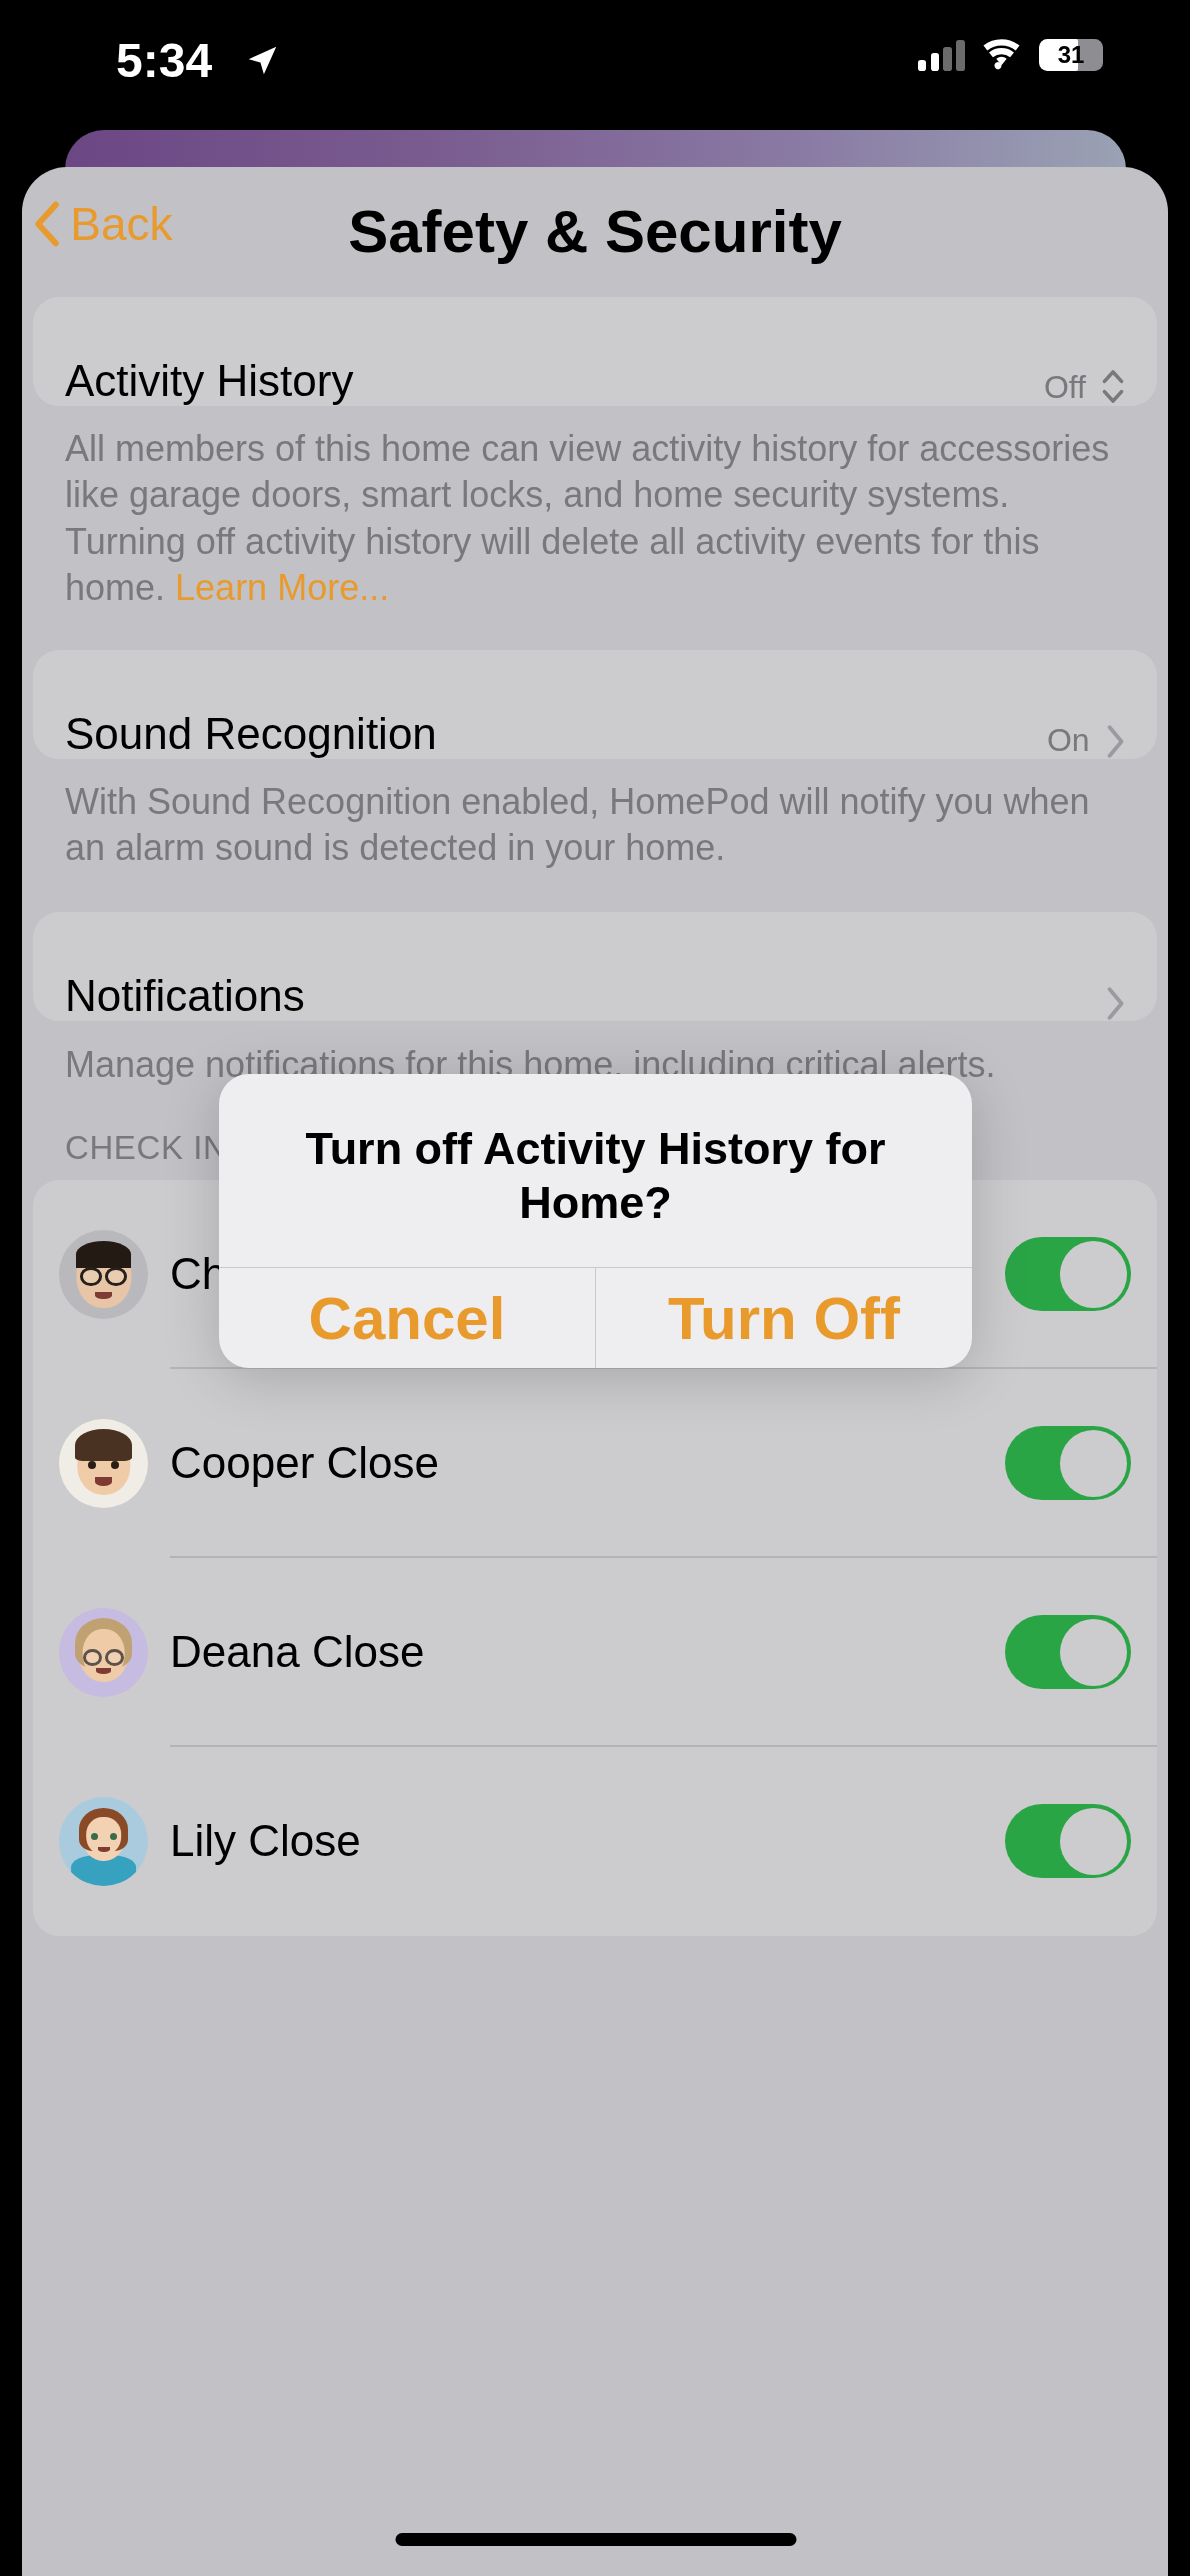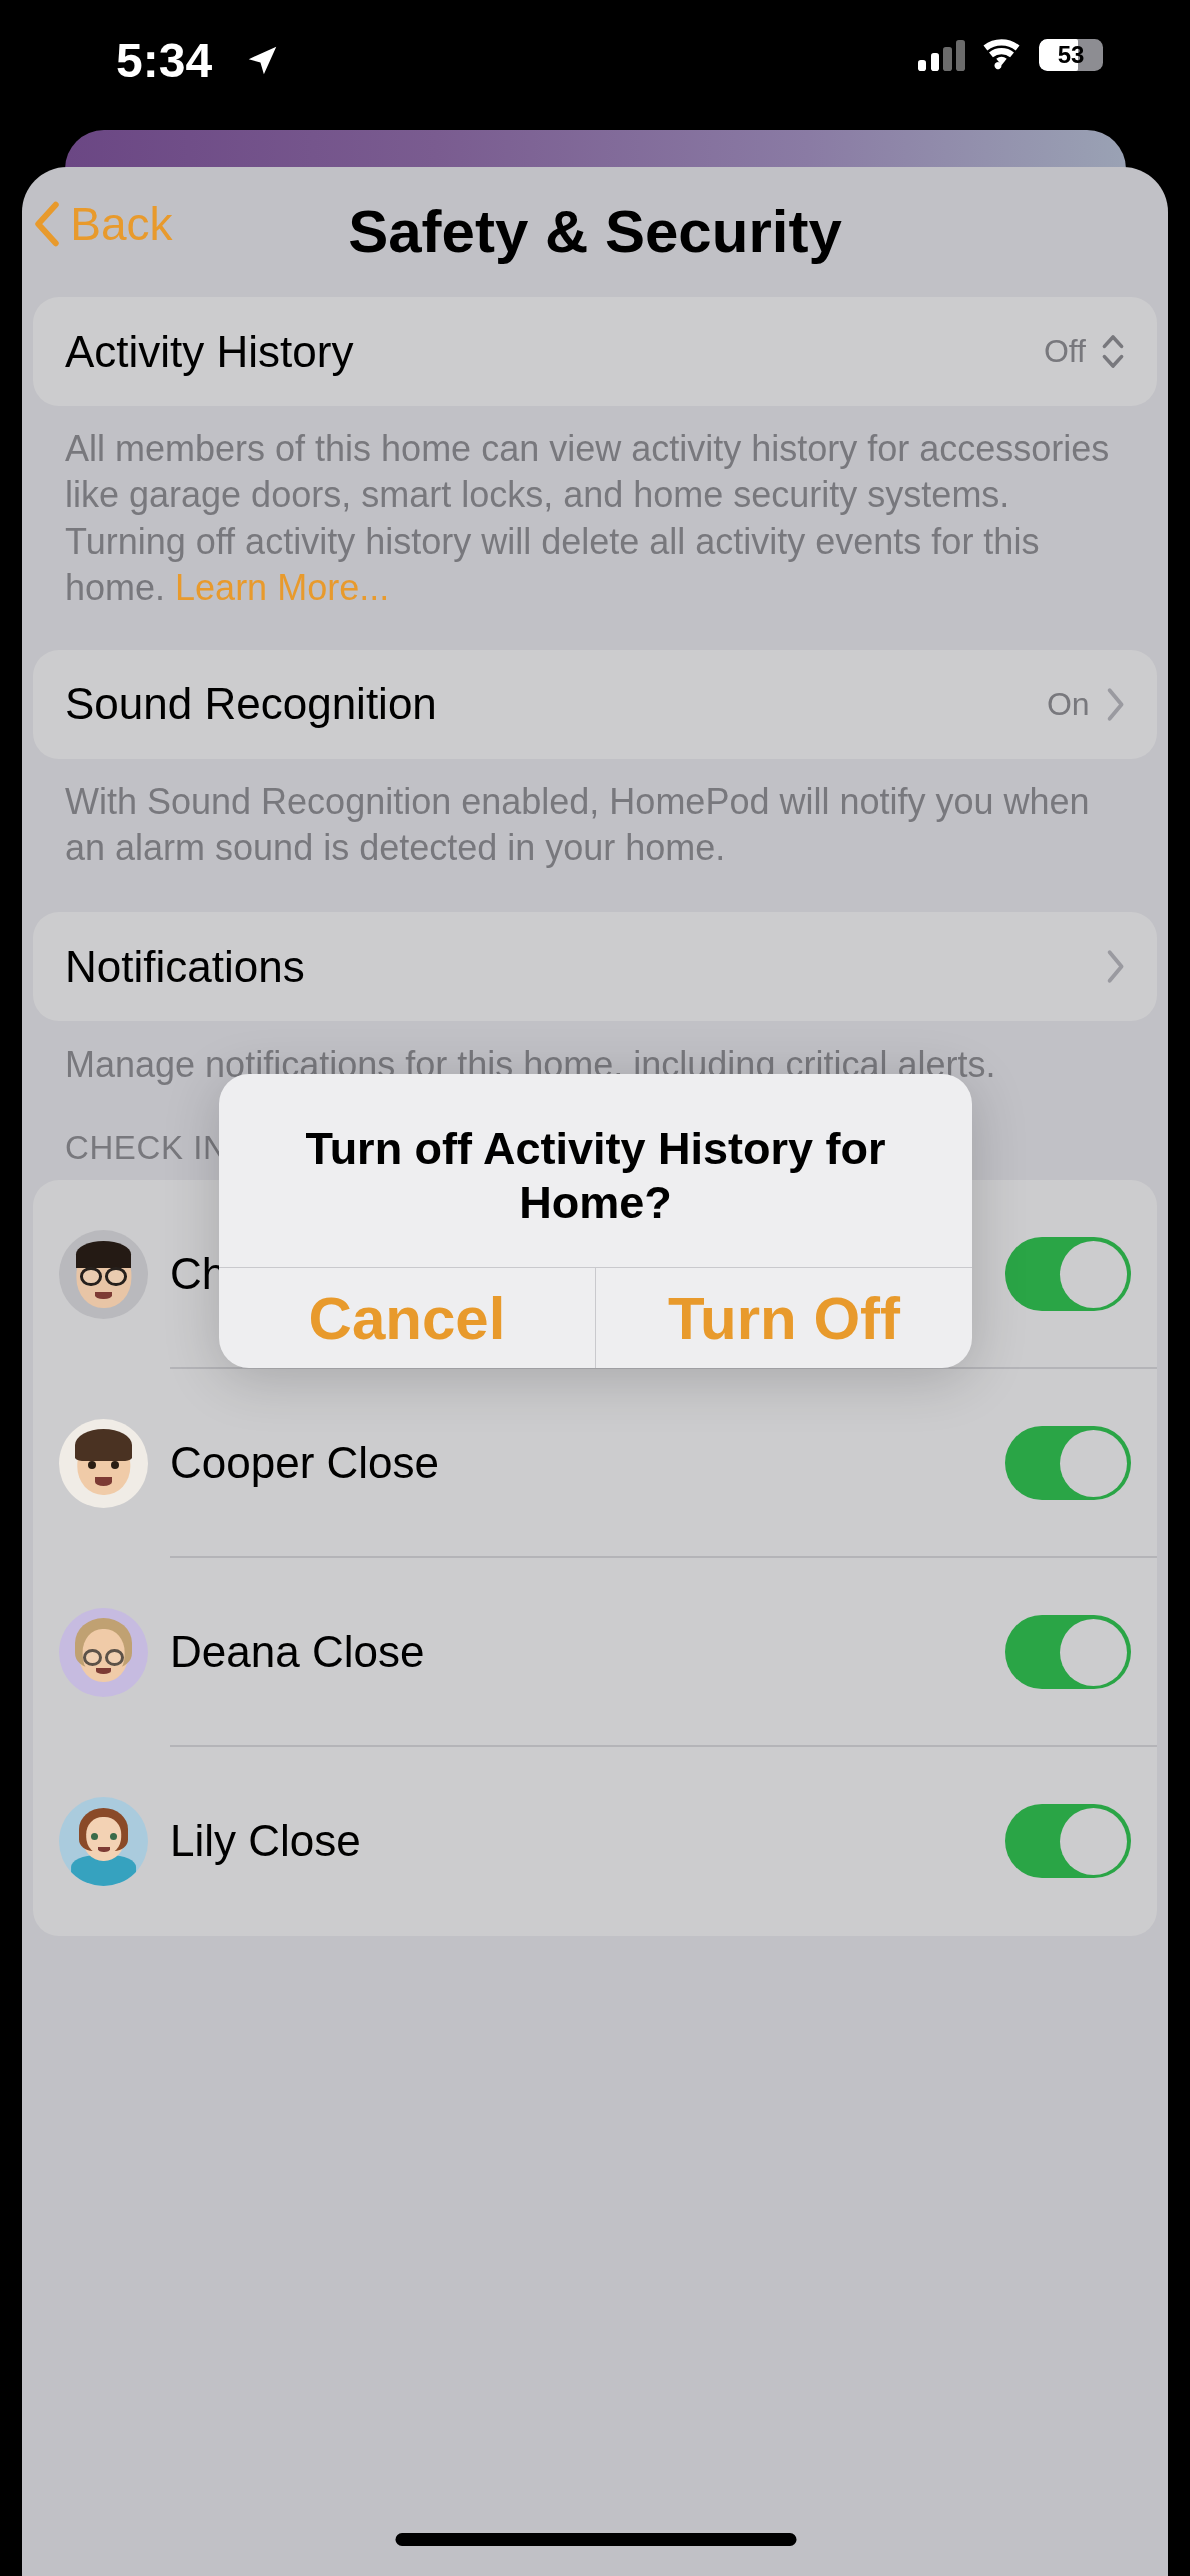--- a/index.html
+++ b/index.html
@@ -95,21 +95,21 @@
 
   
   #content { padding:0 11px; }
 
   .card {
     background:#ccccce;
     border-radius:26px;
     margin:0 0 0 0;
   }
   .row {
-    display:flex; align-items:center;
+    display:flex; align-items:flex-end;
     padding:0 32px;
     height:109px;
     position:relative;
   }
   .row-label {
     font-size:44px; color:#000; flex:1;
     white-space:nowrap;
   }
   .row-value {
     font-size:32px; color:#78787d; margin-right:15px;
@@ -242,21 +242,21 @@
           <i></i>
       </div>
       <svg width="41" height="32" viewBox="0 0 24 19">
         <path d="M12 15.8 a2.1 2.1 0 1 0 0 .01 Z" fill="#fff"></path>
         <path d="M12 15.6 l-3.1-3.9 a5 5 0 0 1 6.2 0 Z" fill="#fff"></path>
         <path d="M4.6 8.0 a11.8 11.8 0 0 1 14.8 0 l-2.3 2.9 a8.2 8.2 0 0 0 -10.2 0 Z" fill="#fff"></path>
         <path d="M1.3 3.9 a17 17 0 0 1 21.4 0 l-2.3 2.9 a13.4 13.4 0 0 0 -16.8 0 Z" fill="#fff"></path>
       </svg>
       <div class="batt">
         <div class="batt-fill"></div>
-        <div class="batt-num">53</div>
+        <div class="batt-num">31</div>
 
       </div>
     </div>
   </div>
 
   <div id="peek-card"></div>
 
   <div id="sheet">
 
     <div id="navbar">

